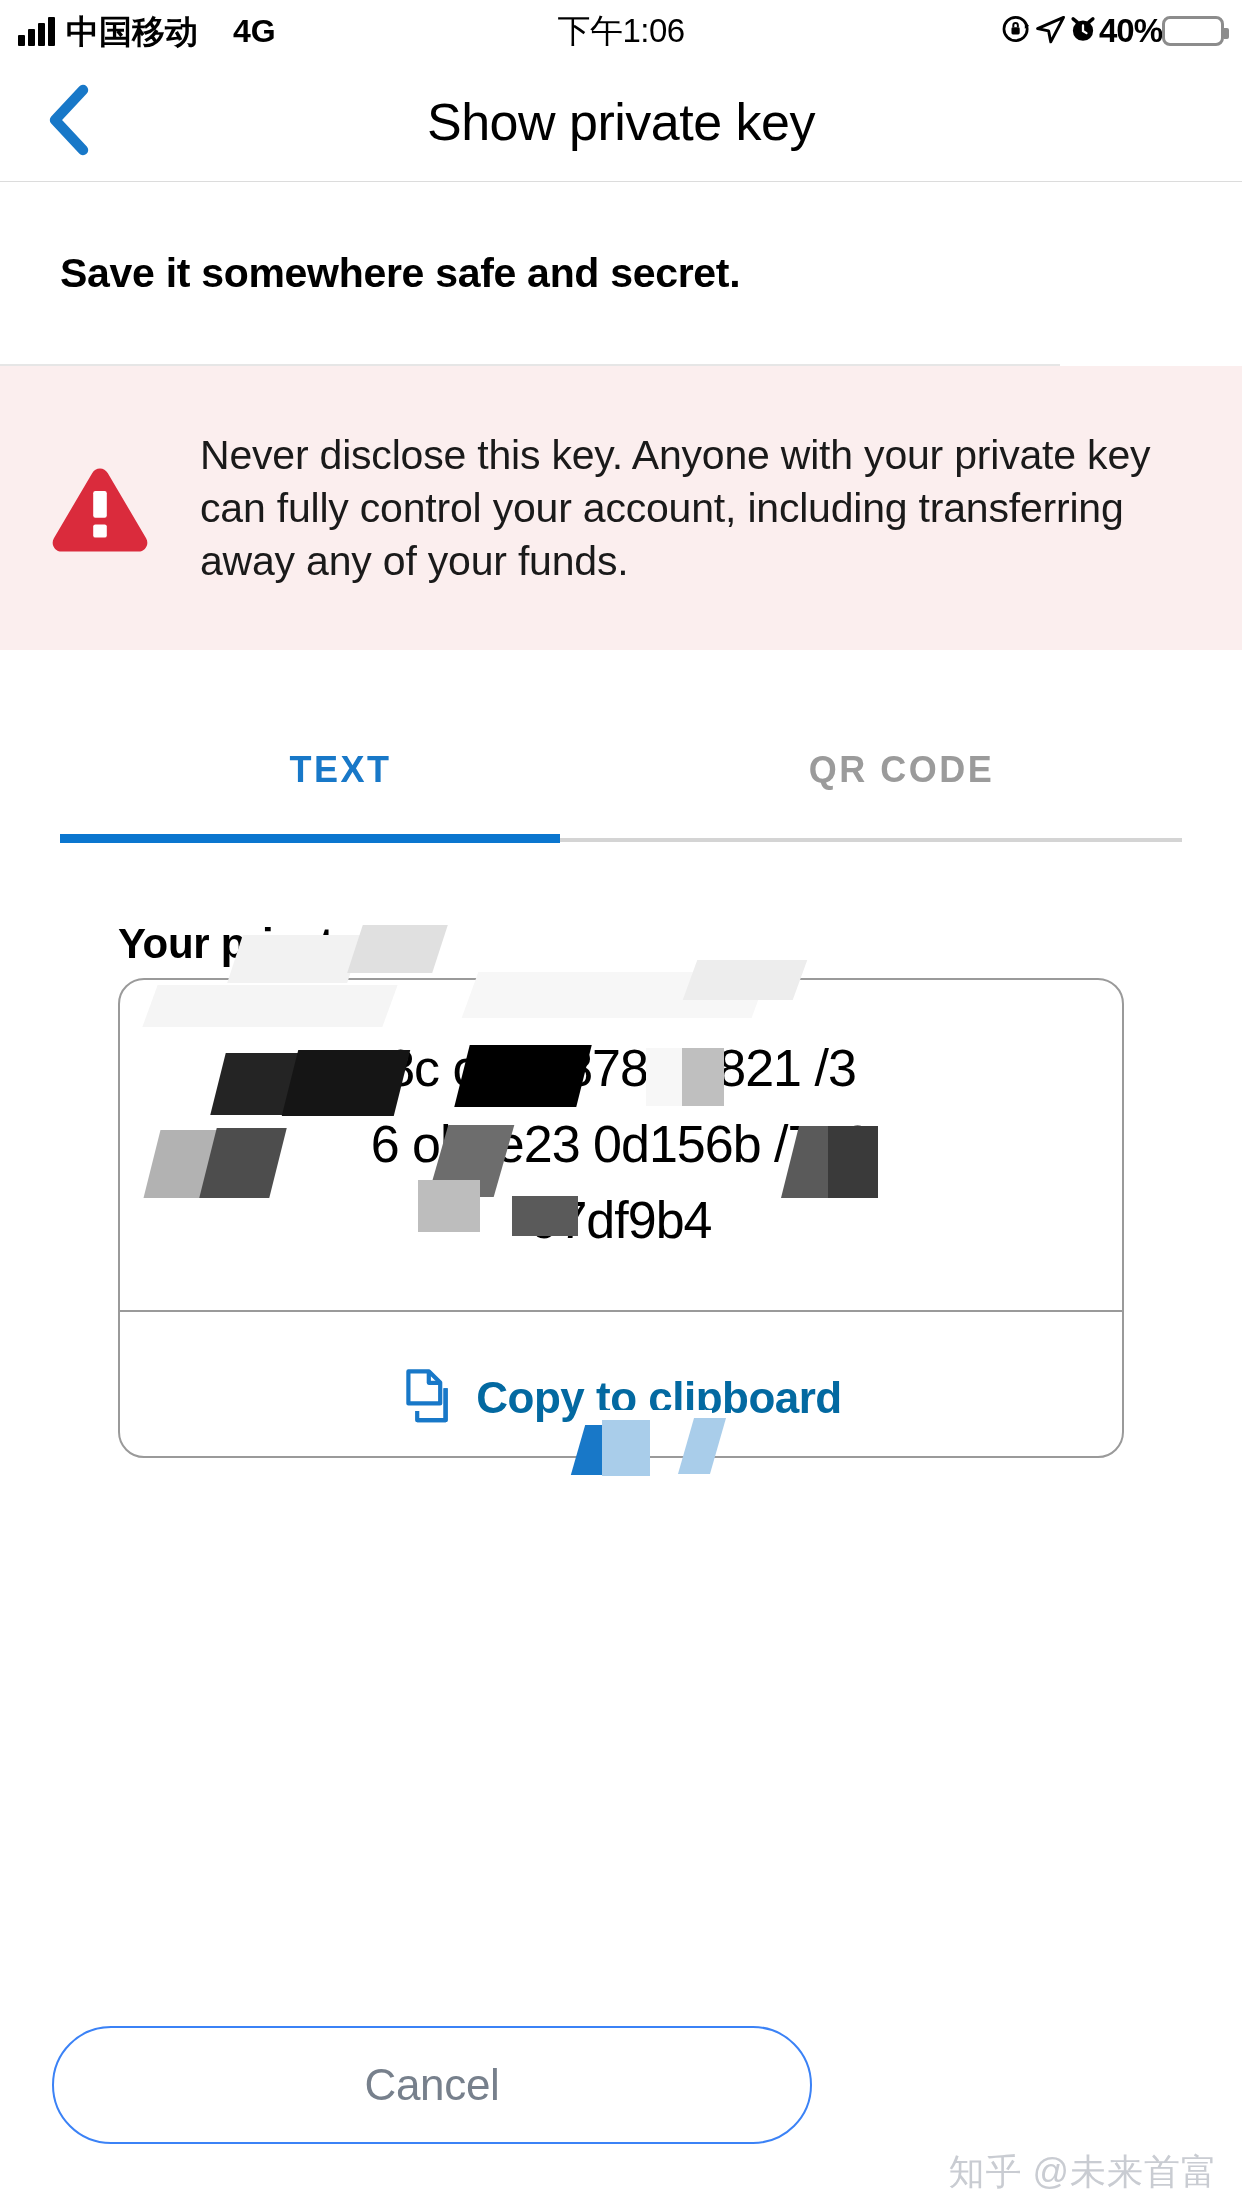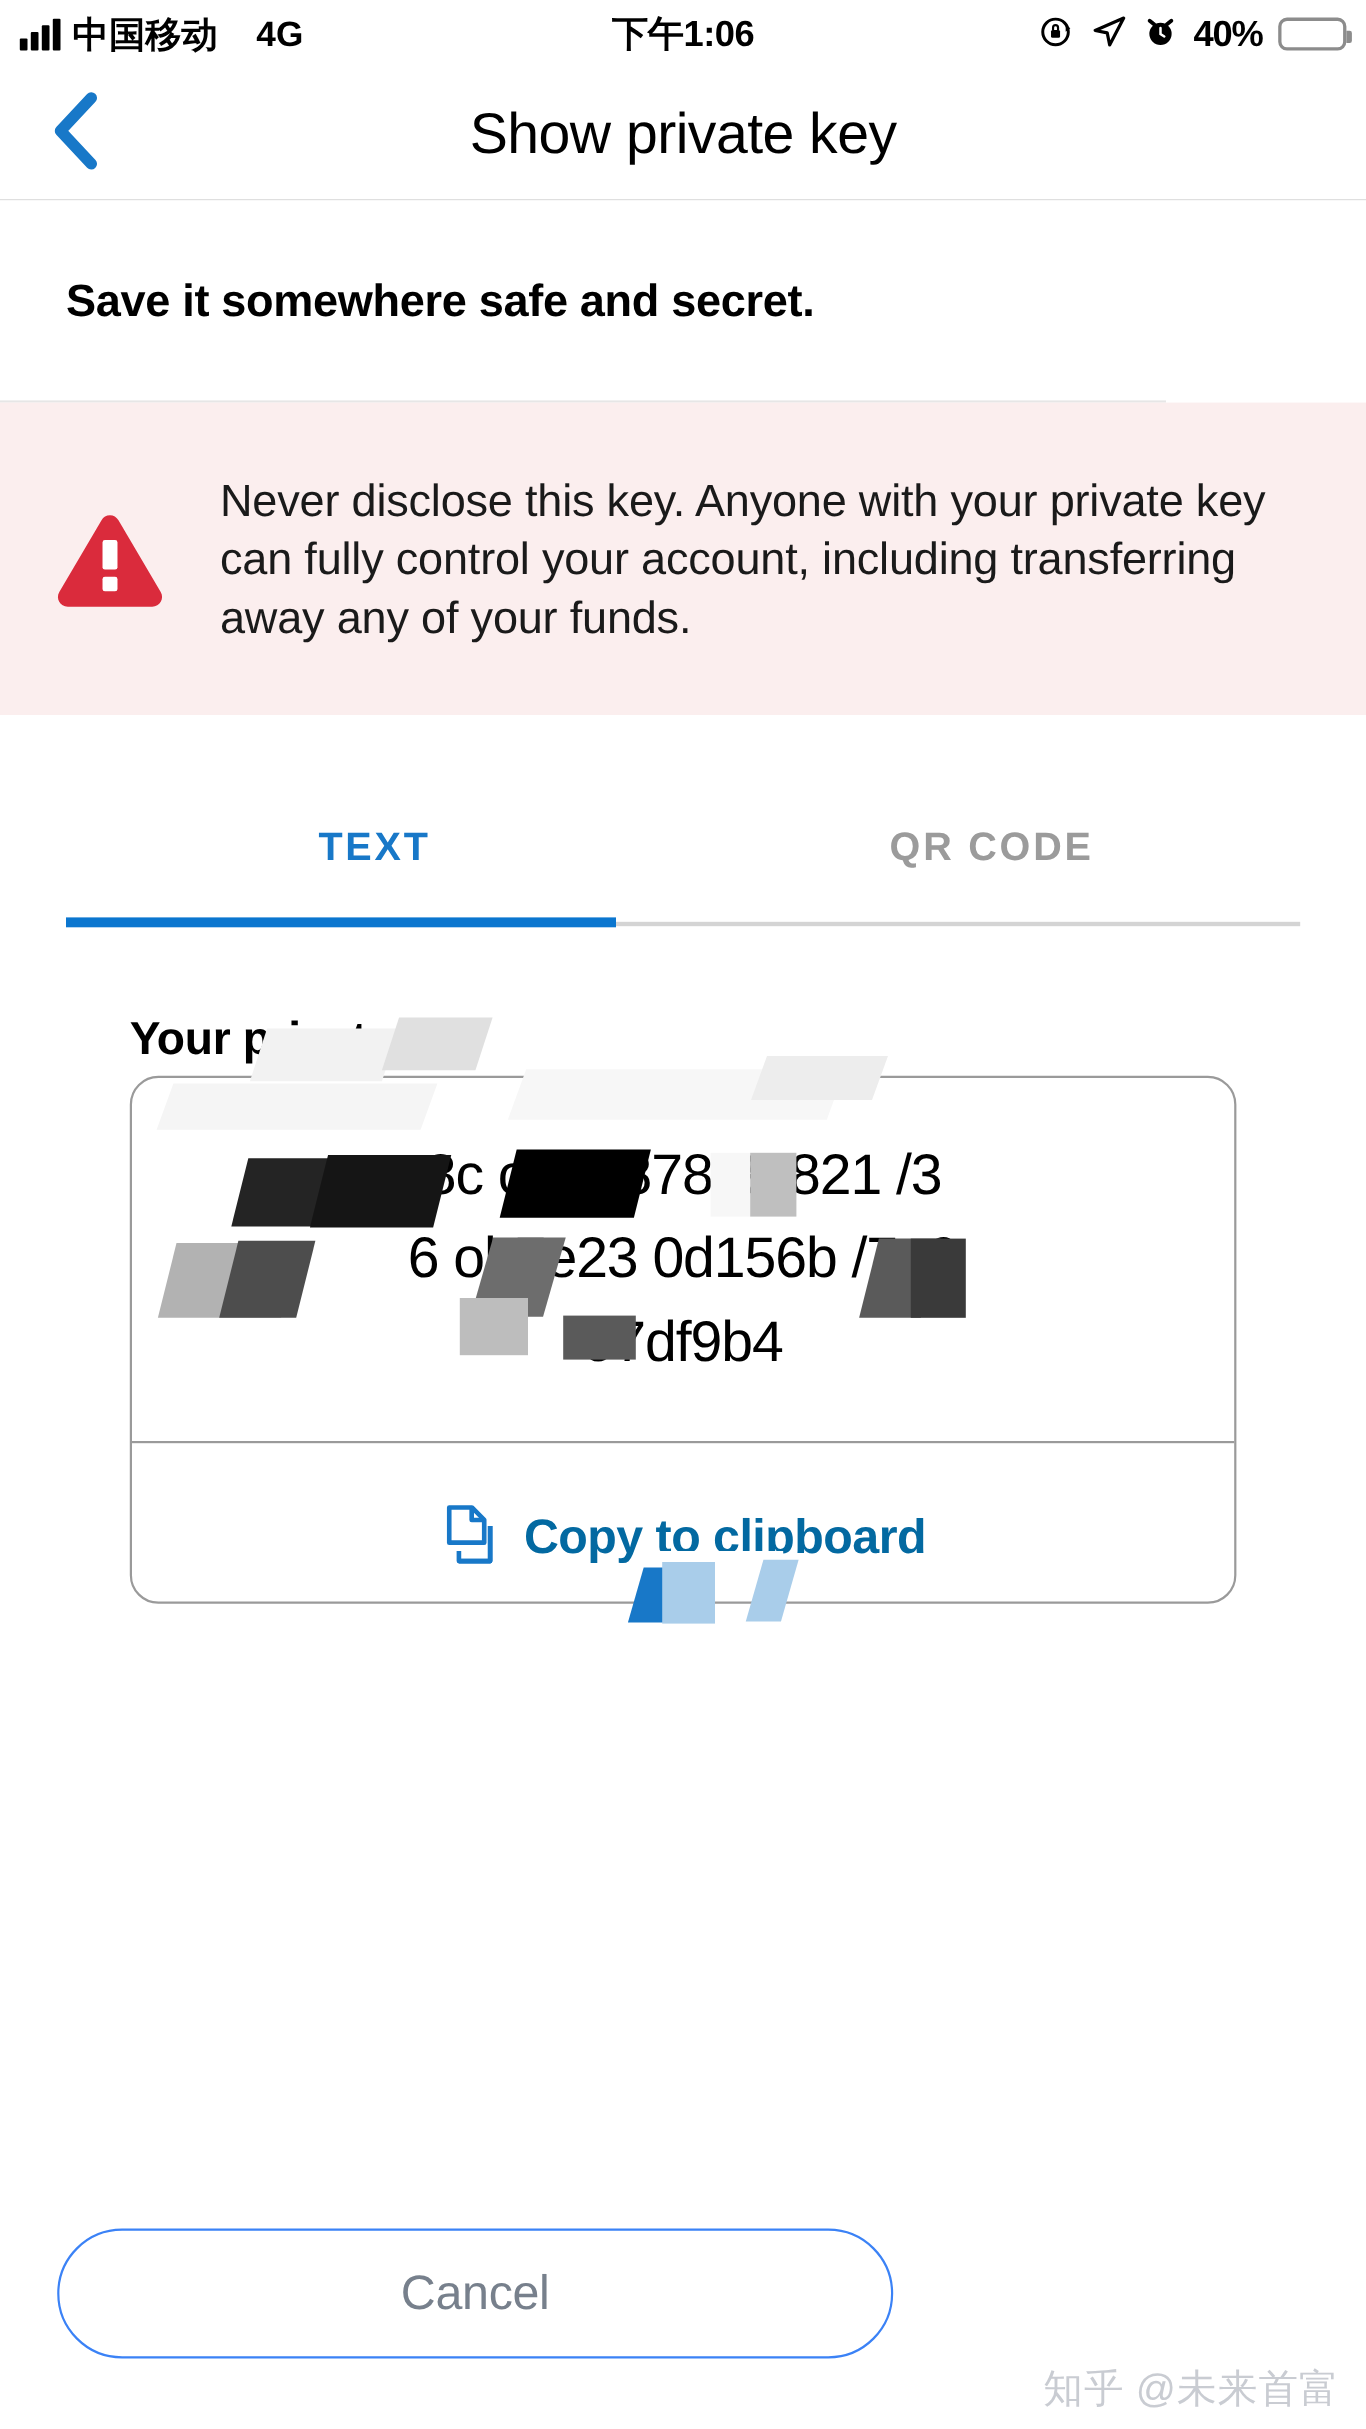--- a/index.html
+++ b/index.html
@@ -25,25 +25,25 @@
   .signal i { display:block; width:7px; background:#000; border-radius:1px; }
   .signal i:nth-child(1){ height:11px; }
   .signal i:nth-child(2){ height:17px; }
   .signal i:nth-child(3){ height:23px; }
   .signal i:nth-child(4){ height:29px; }
   .carrier { font-size:33px; font-weight:700; letter-spacing:0px; line-height:1; }
   .netmode { font-size:32px; font-weight:700; margin-left:24px; line-height:1; }
   .sb-center {
     position:absolute; left:0; width:1242px; top:0; height:62px;
     display:flex; align-items:center; justify-content:center;
-    font-size:33px; font-weight:700; letter-spacing:-0.5px;
+    font-size:33px; font-weight:400; letter-spacing:-0.5px;
   }
   .sb-right {
     position:absolute; right:18px; top:0; height:62px;
-    display:flex; align-items:center; gap:14px;text-align:right;
+    display:flex; align-items:center; text-align:right;
   }
   .batt-pct { font-size:33px; font-weight:700; letter-spacing:-1px; }
   .batt {
     position:relative; width:62px; height:30px;
     border:3px solid #8c8c8c; border-radius:8px; padding:3px;
   }
   .batt::after{
     content:""; position:absolute; right:-8px; top:9px;
     width:5px; height:11px; background:#8c8c8c; border-radius:0 2px 2px 0;
   }

